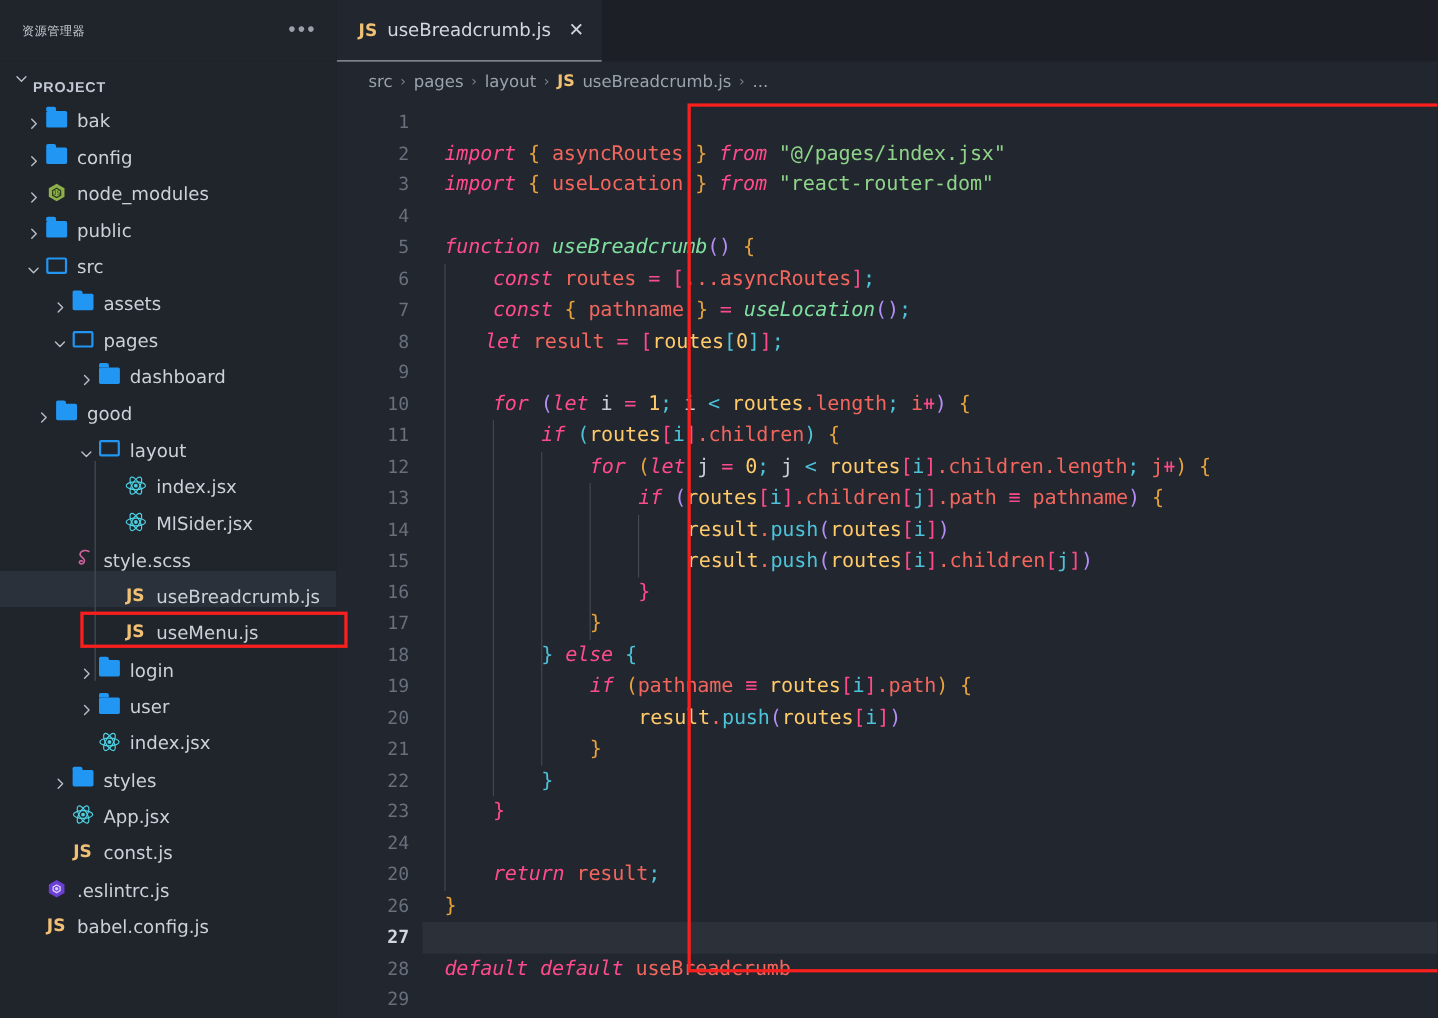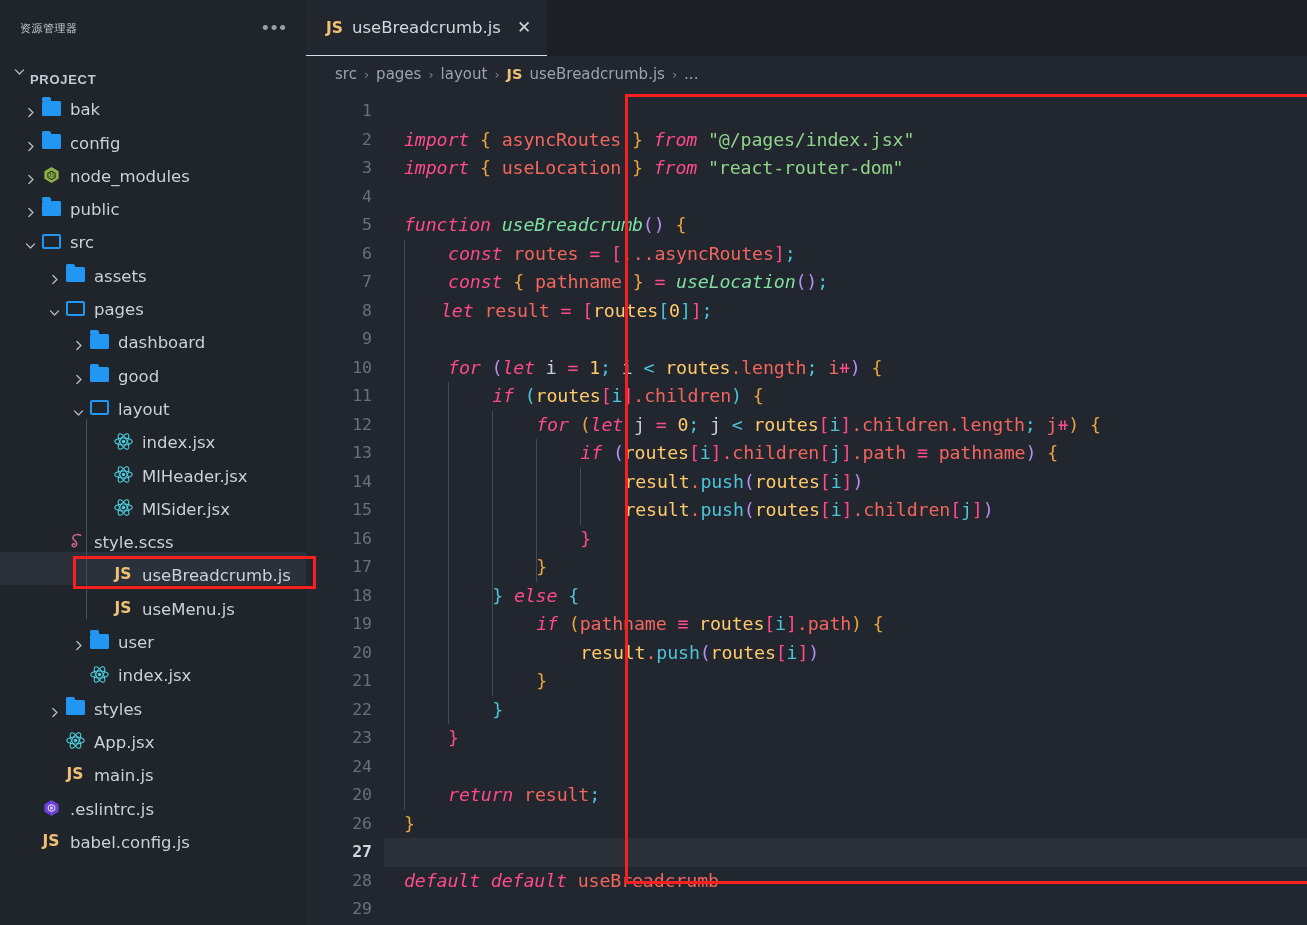--- a/index.html
+++ b/index.html
@@ -403,21 +403,21 @@
           <span class="twisty">
             <svg width="13" height="13" viewBox="0 0 16 16">
               <path d="M6 3l5 5-5 5" stroke="currentColor" stroke-width="1.6" fill="none" stroke-linecap="round" stroke-linejoin="round"></path>
             </svg>
           </span>
           <span class="ficon">
             <span class="folder-solid"></span>
           </span>
           <span class="label">dashboard</span>
         </div>
-        <div class="row" style="padding-left:68px">
+        <div class="row" style="padding-left:29px">
           <span class="twisty">
             <svg width="13" height="13" viewBox="0 0 16 16">
               <path d="M6 3l5 5-5 5" stroke="currentColor" stroke-width="1.6" fill="none" stroke-linecap="round" stroke-linejoin="round"></path>
             </svg>
           </span>
           <span class="ficon">
             <span class="folder-solid"></span>
           </span>
           <span class="label">good</span>
         </div>
@@ -451,115 +451,112 @@
           <span class="ficon">
             <svg width="21" height="21" viewBox="0 0 24 24">
               <g fill="none" stroke="#4dd0e1" stroke-width="1.25">
                 <ellipse cx="12" cy="12" rx="10" ry="4"></ellipse>
                 <ellipse cx="12" cy="12" rx="10" ry="4" transform="rotate(60 12 12)"></ellipse>
                 <ellipse cx="12" cy="12" rx="10" ry="4" transform="rotate(120 12 12)"></ellipse>
               </g>
               <circle cx="12" cy="12" r="2" fill="#4dd0e1"></circle>
             </svg>
           </span>
-          <span class="label">MlHeader.jsx</span>
+          <span class="label">MlSider.jsx</span>
+        </div>
+        <div class="row" style="padding-left:44px">
+          <span class="twisty empty"></span>
+          <span class="ficon">
+            <svg width="21" height="21" viewBox="0 0 24 24">
+              <path d="M18 5c-3-2-8-1-9 2s3 4 4 6c1.2 2.2-.3 5-2.5 5-1.6 0-2.6-1.2-2.2-2.4.4-1.1 2-1.4 2.8-.6" fill="none" stroke="#cf649a" stroke-width="1.7" stroke-linecap="round"></path>
+            </svg>
+          </span>
+          <span class="label">style.scss</span>
+        </div>
+        <div class="row selected" style="padding-left:92px">
+          <span class="twisty empty"></span>
+          <span class="ficon">
+            <span style="color:#f0c175;font-weight:bold;font-size:15.5px;font-family:'DejaVu Sans',sans-serif;">JS</span>
+          </span>
+          <span class="label">useBreadcrumb.js</span>
         </div>
         <div class="row" style="padding-left:92px">
+          <span class="twisty empty"></span>
+          <span class="ficon">
+            <span style="color:#f0c175;font-weight:bold;font-size:15.5px;font-family:'DejaVu Sans',sans-serif;">JS</span>
+          </span>
+          <span class="label">useMenu.js</span>
+        </div>
+        <div class="row" style="padding-left:68px">
+          <span class="twisty">
+            <svg width="13" height="13" viewBox="0 0 16 16">
+              <path d="M6 3l5 5-5 5" stroke="currentColor" stroke-width="1.6" fill="none" stroke-linecap="round" stroke-linejoin="round"></path>
+            </svg>
+          </span>
+          <span class="ficon">
+            <span class="folder-solid"></span>
+          </span>
+          <span class="label">login</span>
+        </div>
+        <div class="row" style="padding-left:68px">
+          <span class="twisty">
+            <svg width="13" height="13" viewBox="0 0 16 16">
+              <path d="M6 3l5 5-5 5" stroke="currentColor" stroke-width="1.6" fill="none" stroke-linecap="round" stroke-linejoin="round"></path>
+            </svg>
+          </span>
+          <span class="ficon">
+            <span class="folder-solid"></span>
+          </span>
+          <span class="label">user</span>
+        </div>
+        <div class="row" style="padding-left:68px">
           <span class="twisty empty"></span>
           <span class="ficon">
             <svg width="21" height="21" viewBox="0 0 24 24">
               <g fill="none" stroke="#4dd0e1" stroke-width="1.25">
                 <ellipse cx="12" cy="12" rx="10" ry="4"></ellipse>
                 <ellipse cx="12" cy="12" rx="10" ry="4" transform="rotate(60 12 12)"></ellipse>
                 <ellipse cx="12" cy="12" rx="10" ry="4" transform="rotate(120 12 12)"></ellipse>
               </g>
               <circle cx="12" cy="12" r="2" fill="#4dd0e1"></circle>
             </svg>
           </span>
-          <span class="label">MlSider.jsx</span>
+          <span class="label">index.jsx</span>
         </div>
         <div class="row" style="padding-left:44px">
-          <span class="twisty empty"></span>
-          <span class="ficon">
-            <svg width="21" height="21" viewBox="0 0 24 24">
-              <path d="M18 5c-3-2-8-1-9 2s3 4 4 6c1.2 2.2-.3 5-2.5 5-1.6 0-2.6-1.2-2.2-2.4.4-1.1 2-1.4 2.8-.6" fill="none" stroke="#cf649a" stroke-width="1.7" stroke-linecap="round"></path>
-            </svg>
-          </span>
-          <span class="label">style.scss</span>
-        </div>
-        <div class="row selected" style="padding-left:92px">
-          <span class="twisty empty"></span>
-          <span class="ficon">
-            <span style="color:#f0c175;font-weight:bold;font-size:15.5px;font-family:'DejaVu Sans',sans-serif;">JS</span>
-          </span>
-          <span class="label">useBreadcrumb.js</span>
-        </div>
-        <div class="row" style="padding-left:92px">
-          <span class="twisty empty"></span>
-          <span class="ficon">
-            <span style="color:#f0c175;font-weight:bold;font-size:15.5px;font-family:'DejaVu Sans',sans-serif;">JS</span>
-          </span>
-          <span class="label">useMenu.js</span>
-        </div>
-        <div class="row" style="padding-left:68px">
-          <span class="twisty">
-            <svg width="13" height="13" viewBox="0 0 16 16">
-              <path d="M6 3l5 5-5 5" stroke="currentColor" stroke-width="1.6" fill="none" stroke-linecap="round" stroke-linejoin="round"></path>
-            </svg>
-          </span>
-          <span class="ficon">
-            <span class="folder-solid"></span>
-          </span>
-          <span class="label">user</span>
-        </div>
-        <div class="row" style="padding-left:68px">
+          <span class="twisty">
+            <svg width="13" height="13" viewBox="0 0 16 16">
+              <path d="M6 3l5 5-5 5" stroke="currentColor" stroke-width="1.6" fill="none" stroke-linecap="round" stroke-linejoin="round"></path>
+            </svg>
+          </span>
+          <span class="ficon">
+            <span class="folder-solid"></span>
+          </span>
+          <span class="label">styles</span>
+        </div>
+        <div class="row" style="padding-left:44px">
           <span class="twisty empty"></span>
           <span class="ficon">
             <svg width="21" height="21" viewBox="0 0 24 24">
               <g fill="none" stroke="#4dd0e1" stroke-width="1.25">
                 <ellipse cx="12" cy="12" rx="10" ry="4"></ellipse>
                 <ellipse cx="12" cy="12" rx="10" ry="4" transform="rotate(60 12 12)"></ellipse>
                 <ellipse cx="12" cy="12" rx="10" ry="4" transform="rotate(120 12 12)"></ellipse>
               </g>
               <circle cx="12" cy="12" r="2" fill="#4dd0e1"></circle>
             </svg>
           </span>
-          <span class="label">index.jsx</span>
+          <span class="label">App.jsx</span>
         </div>
         <div class="row" style="padding-left:44px">
-          <span class="twisty">
-            <svg width="13" height="13" viewBox="0 0 16 16">
-              <path d="M6 3l5 5-5 5" stroke="currentColor" stroke-width="1.6" fill="none" stroke-linecap="round" stroke-linejoin="round"></path>
-            </svg>
-          </span>
-          <span class="ficon">
-            <span class="folder-solid"></span>
-          </span>
-          <span class="label">styles</span>
-        </div>
-        <div class="row" style="padding-left:44px">
-          <span class="twisty empty"></span>
-          <span class="ficon">
-            <svg width="21" height="21" viewBox="0 0 24 24">
-              <g fill="none" stroke="#4dd0e1" stroke-width="1.25">
-                <ellipse cx="12" cy="12" rx="10" ry="4"></ellipse>
-                <ellipse cx="12" cy="12" rx="10" ry="4" transform="rotate(60 12 12)"></ellipse>
-                <ellipse cx="12" cy="12" rx="10" ry="4" transform="rotate(120 12 12)"></ellipse>
-              </g>
-              <circle cx="12" cy="12" r="2" fill="#4dd0e1"></circle>
-            </svg>
-          </span>
-          <span class="label">App.jsx</span>
-        </div>
-        <div class="row" style="padding-left:44px">
           <span class="twisty empty"></span>
           <span class="ficon">
             <span style="color:#f0c175;font-weight:bold;font-size:15.5px;font-family:'DejaVu Sans',sans-serif;">JS</span>
           </span>
-          <span class="label">main.js</span>
+          <span class="label">const.js</span>
         </div>
         <div class="row" style="padding-left:20px">
           <span class="twisty empty"></span>
           <span class="ficon">
             <svg width="19" height="20" viewBox="0 0 24 24">
               <path d="M12 2l9 5.2v9.6L12 22 3 16.8V7.2z" fill="#6b3fd4"></path>
               <path d="M12 7.6l4 2.3v4.2l-4 2.3-4-2.3V9.9z" fill="none" stroke="#d8cffb" stroke-width="1.5"></path>
               <circle cx="12" cy="12" r="2" fill="#d8cffb"></circle>
             </svg>
           </span>

